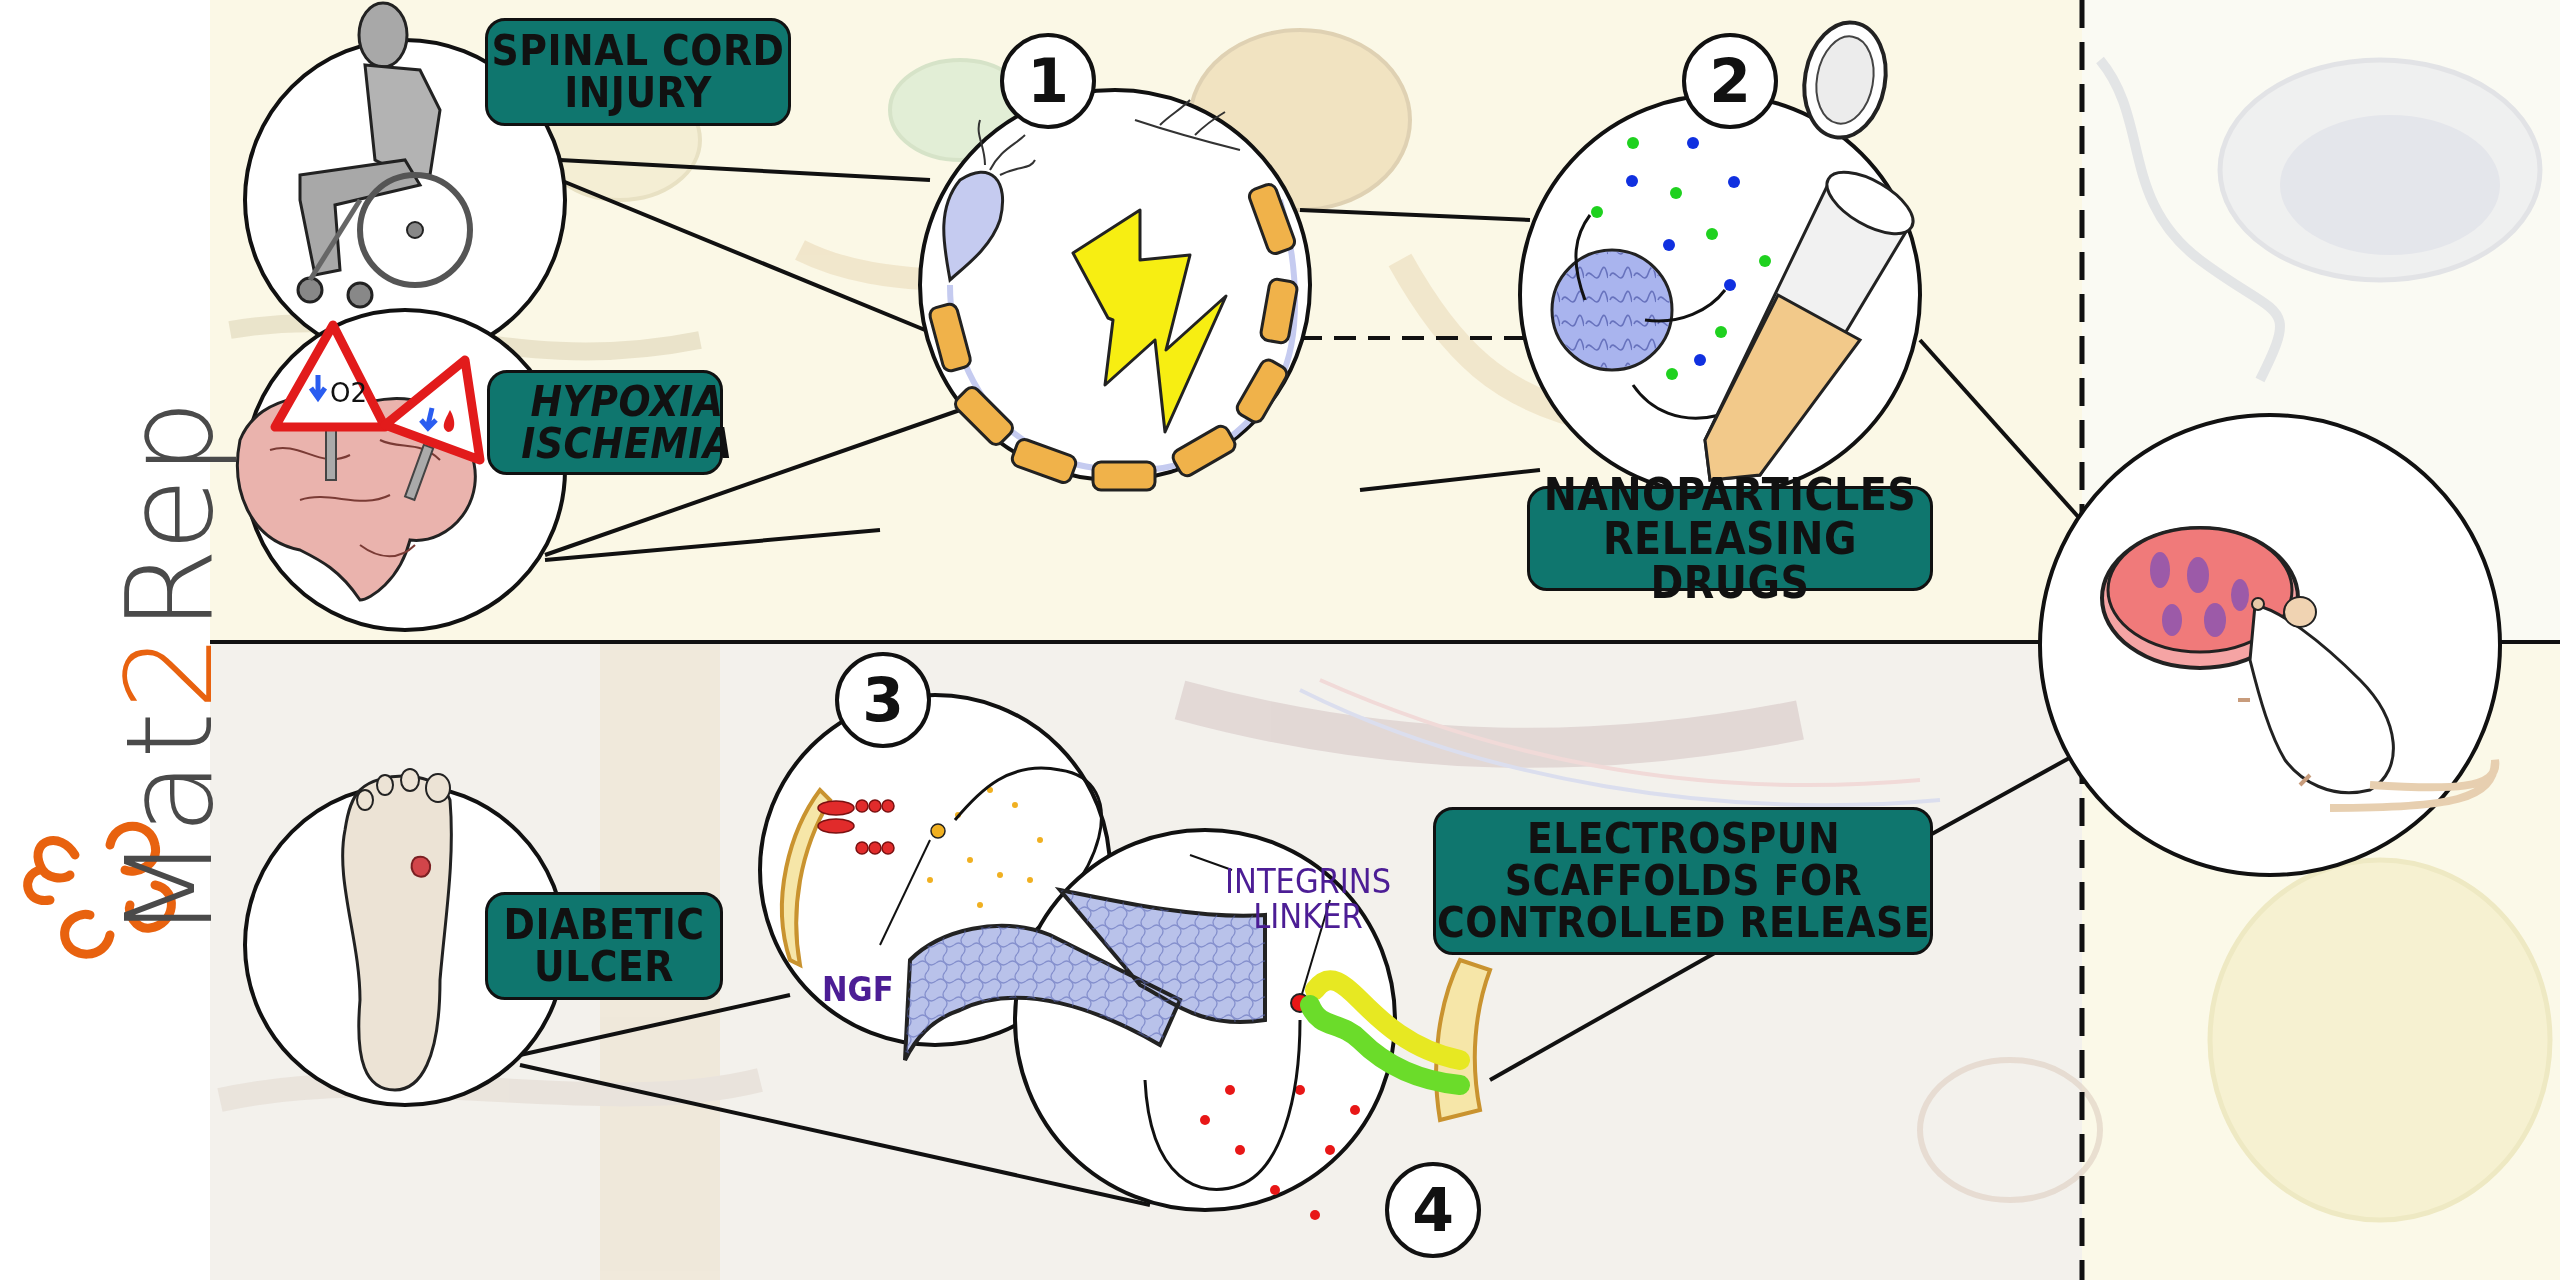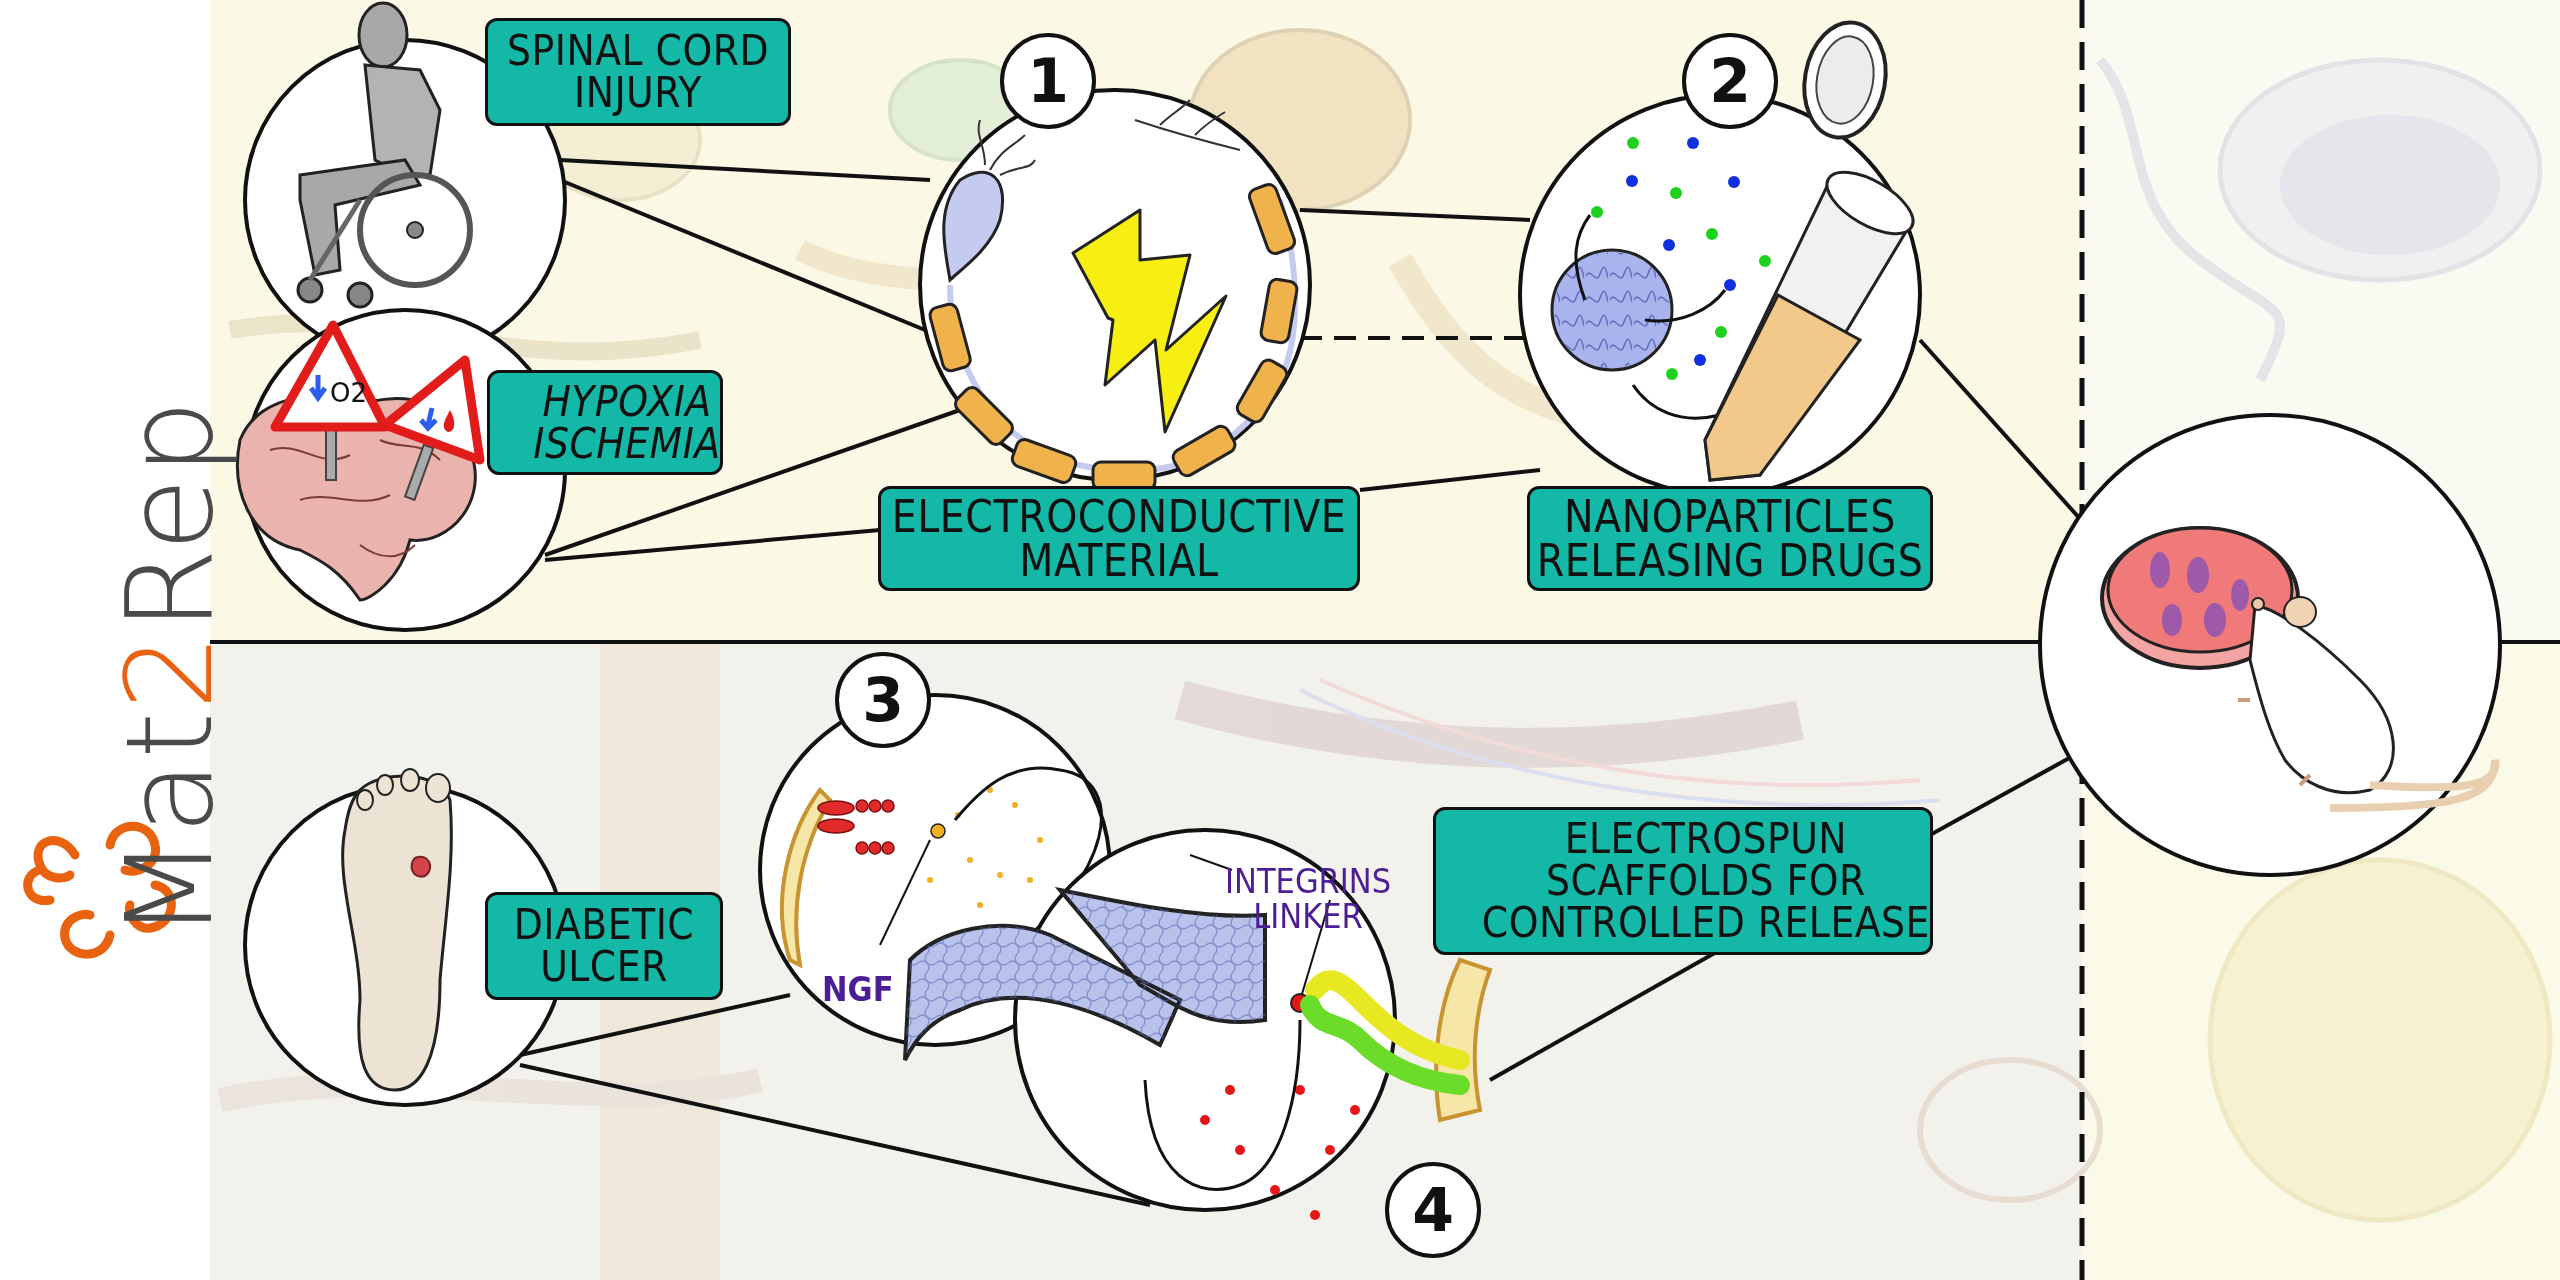--- a/index.html
+++ b/index.html
@@ -1,21 +1,21 @@
 <!DOCTYPE html>
 <html><head>
 <meta charset="utf-8">
 <style>
   html, body { margin:0; padding:0; }
   body { width:2560px; height:1280px; position:relative; overflow:hidden; background:#ffffff;
          font-family:"DejaVu Sans", sans-serif; }
   #stage { position:absolute; left:0; top:0; width:2560px; height:1280px; }
-  .label-box { position:absolute; background:#14b8a6; border:3px solid #111; border-radius:12px;
+  .label-box { position:absolute; background:#0f766e; border:3px solid #111; border-radius:20px;
                display:flex; align-items:center; justify-content:center; text-align:center;
-               font-family:"DejaVu Sans Condensed","DejaVu Sans", sans-serif; font-weight:normal;
+               font-family:"DejaVu Sans Condensed","DejaVu Sans", sans-serif; font-weight:bold;
                color:#111; line-height:1.0; box-sizing:border-box; letter-spacing:0.5px; }
   .label-box span { display:block; white-space:pre-line; }
   .num-badge { position:absolute; width:96px; height:96px; border-radius:50%; background:#fff;
                border:4px solid #111; box-sizing:border-box; display:flex; align-items:center;
                justify-content:center; font-family:"DejaVu Sans", sans-serif; font-weight:bold;
                font-size:60px; color:#111; }
   .hand-label { position:absolute; font-family:"DejaVu Sans Condensed","DejaVu Sans", sans-serif;
                 color:#4c1d95; font-size:34px; line-height:1.05; text-align:center; white-space:pre-line; }
   #logo { position:absolute; left:0; top:280px; width:200px; height:700px; }
   #logo-text { position:absolute; left:100px; top:660px; transform-origin:0 0; transform:rotate(-90deg);
@@ -298,24 +298,20 @@
   </div>
   <div class="label-box" style="left:487px;top:370px;width:236px;height:105px;font-size:42px;font-style:italic;padding-left:44px;">
     <span>HYPOXIA
 ISCHEMIA</span>
   </div>
   <div class="label-box" style="left:485px;top:892px;width:238px;height:108px;font-size:42px;">
     <span>DIABETIC
 ULCER</span>
   </div>
 
-  <div class="label-box" style="left:878px;top:486px;width:482px;height:105px;font-size:44px;">
-    <span>ELECTROCONDUCTIVE
-MATERIAL</span>
-  </div>
   <div class="label-box" style="left:1527px;top:486px;width:406px;height:105px;font-size:44px;">
     <span>NANOPARTICLES
 RELEASING DRUGS</span>
   </div>
   <div class="label-box" style="left:1433px;top:807px;width:500px;height:148px;font-size:42px;justify-content:flex-end;">
     <span>ELECTROSPUN
 SCAFFOLDS FOR
 CONTROLLED RELEASE</span>
   </div>
 

